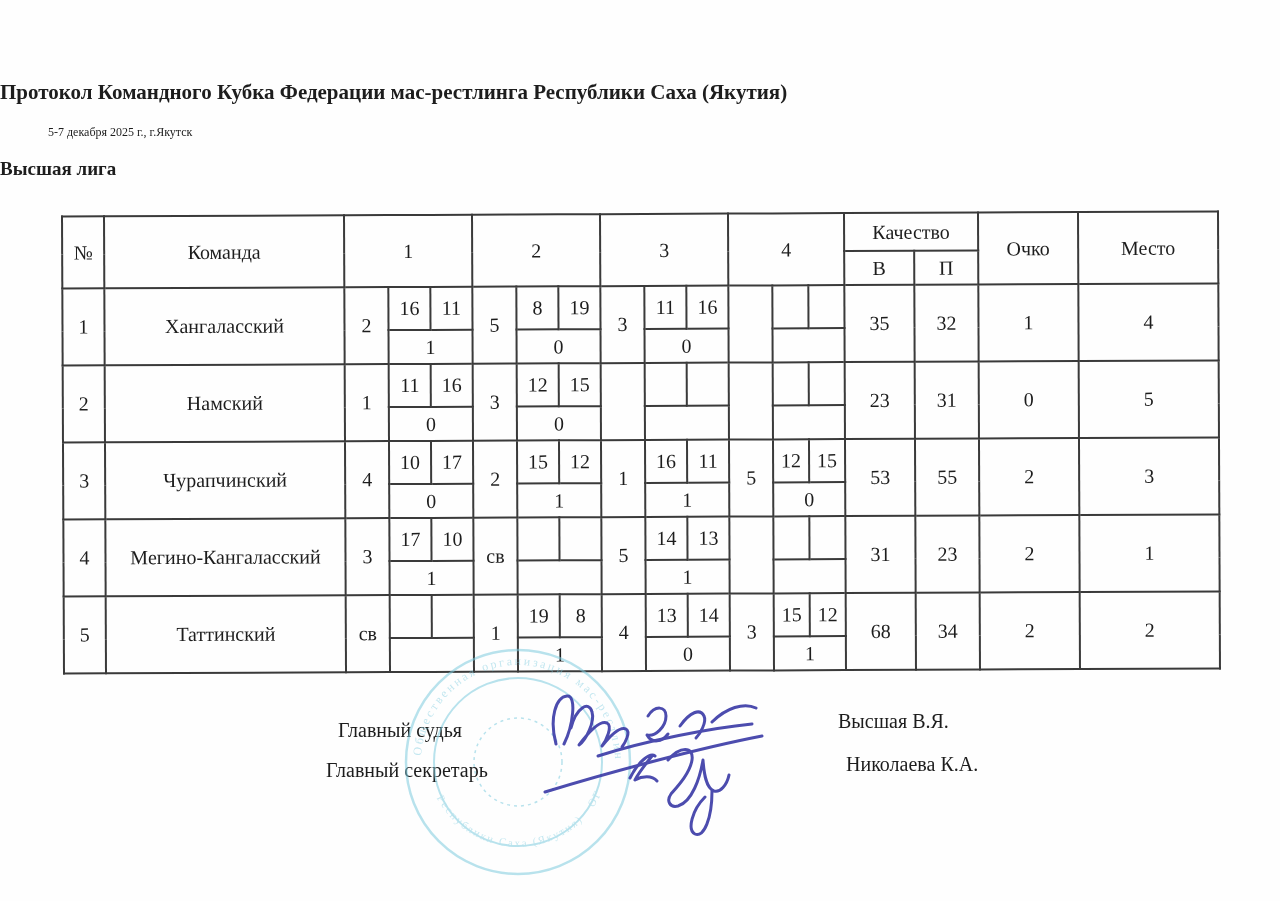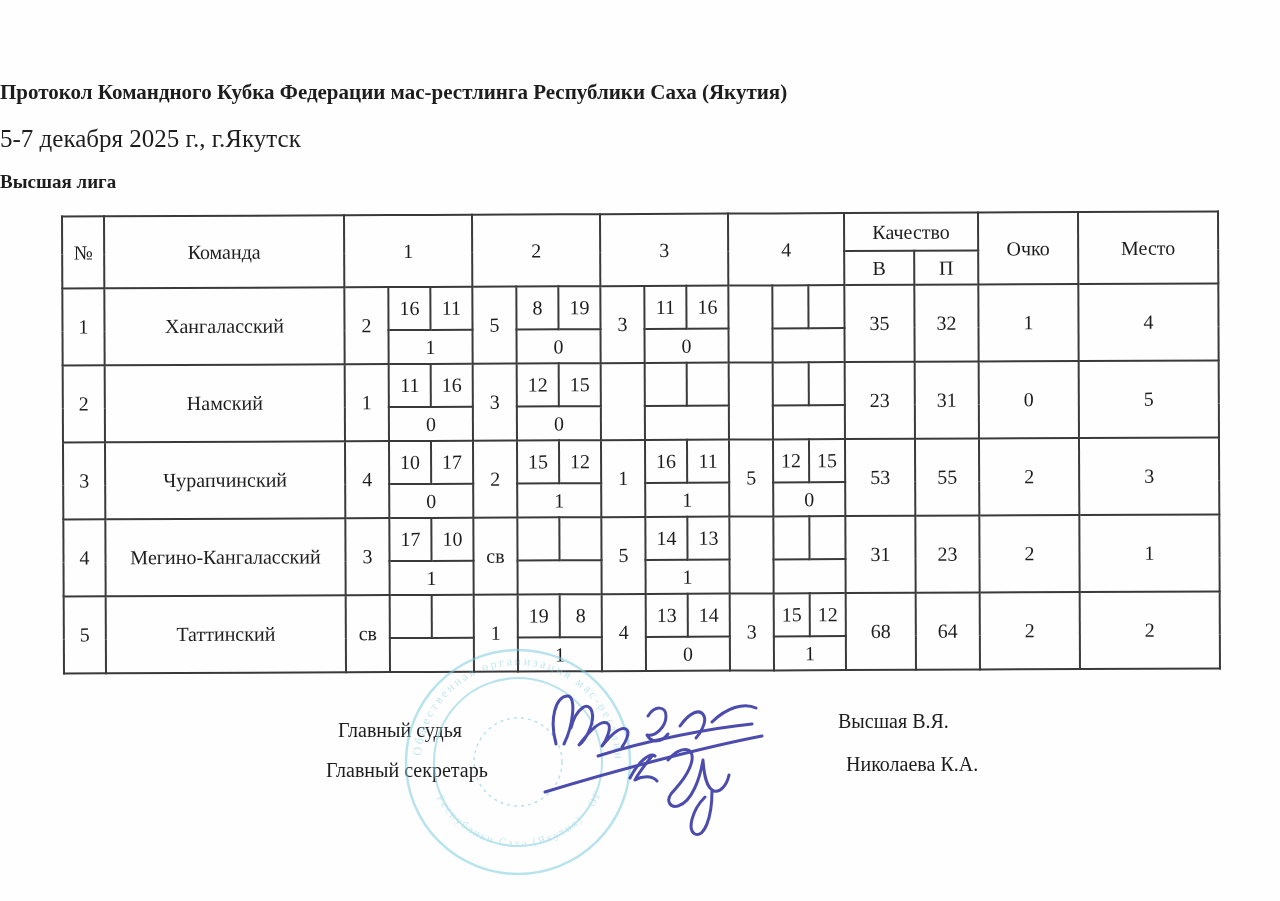--- a/index.html
+++ b/index.html
@@ -2,21 +2,21 @@
 <html><head>
 <meta charset="utf-8">
 <style>
   html,body{margin:0;padding:0;background:#ffffff;}
   .page{
     position:relative;width:1280px;height:901px;background:#fefefe;overflow:hidden;
     font-family:"Liberation Serif","DejaVu Serif",serif;color:#1d1d1d;
   }
   .titles{position:absolute;top:50px;left:0;width:100%;text-align:left;margin-top:30px;}
   .doc-title{font-size:21px;font-weight:bold;margin-bottom:20px;}
-  .doc-subtitle{font-size:25px;margin-bottom:18px;}
+  .doc-subtitle{font-size:12px;margin-bottom:18px;padding-left:48px;}
   .doc-league{font-size:19px;font-weight:bold;}
 
   table.protocol{
     position:absolute;left:62px;top:213px;width:1156px;
     border-collapse:collapse;table-layout:fixed;
     transform:rotate(-0.25deg);
   }
   table.protocol th, table.protocol td{
     border:2px solid #3a3a3a;padding:0;text-align:center;vertical-align:middle;
     font-weight:normal;font-size:20px;color:#1d1d1d;overflow:hidden;white-space:nowrap;
@@ -202,21 +202,21 @@
         <td rowspan="2" class="opp">1</td>
         <td class="sc">19</td>
         <td class="sc">8</td>
         <td rowspan="2" class="opp">4</td>
         <td class="sc">13</td>
         <td class="sc">14</td>
         <td rowspan="2" class="opp">3</td>
         <td class="sc">15</td>
         <td class="sc">12</td>
         <td rowspan="2">68</td>
-        <td rowspan="2">64</td>
+        <td rowspan="2">34</td>
         <td rowspan="2">2</td>
         <td rowspan="2">2</td>
       </tr>
       <tr class="rb">
         <td colspan="2" class="res"></td>
         <td colspan="2" class="res">1</td>
         <td colspan="2" class="res">0</td>
         <td colspan="2" class="res">1</td>
       </tr>
     </tbody>

